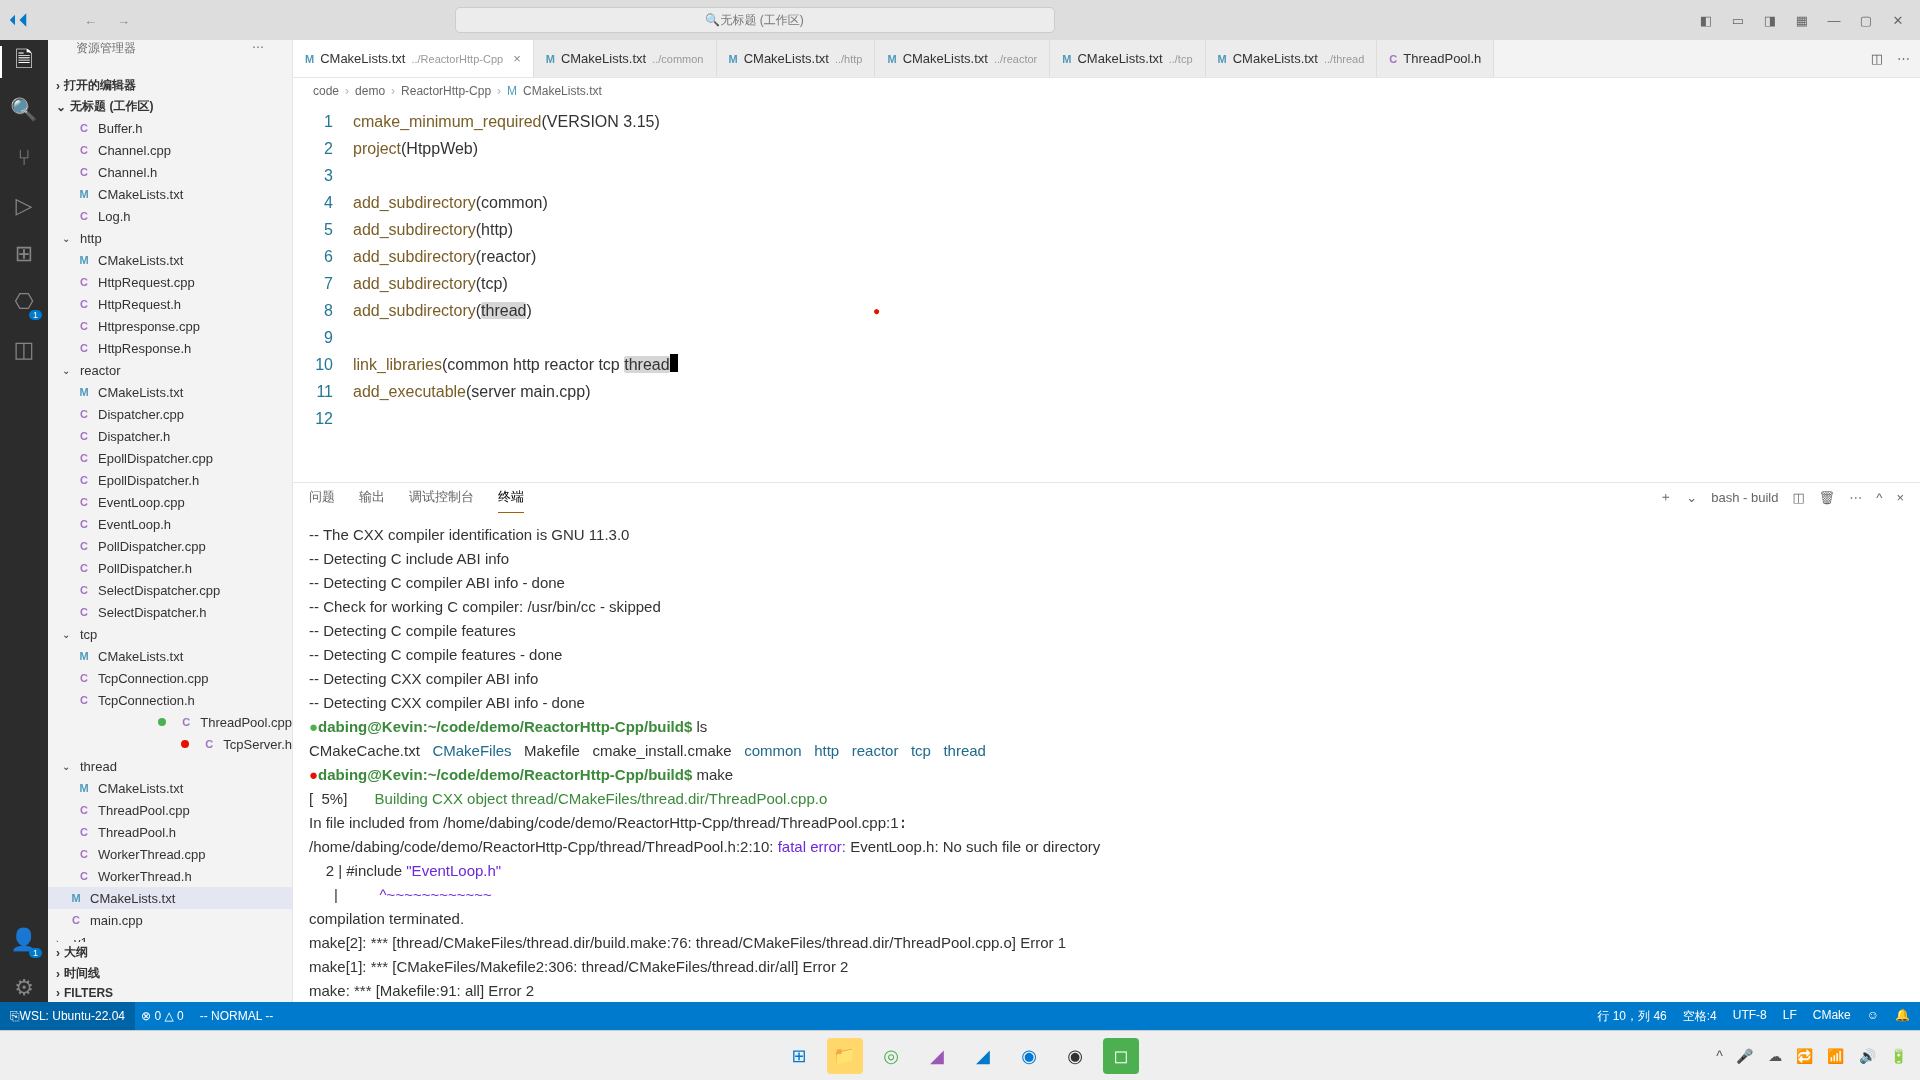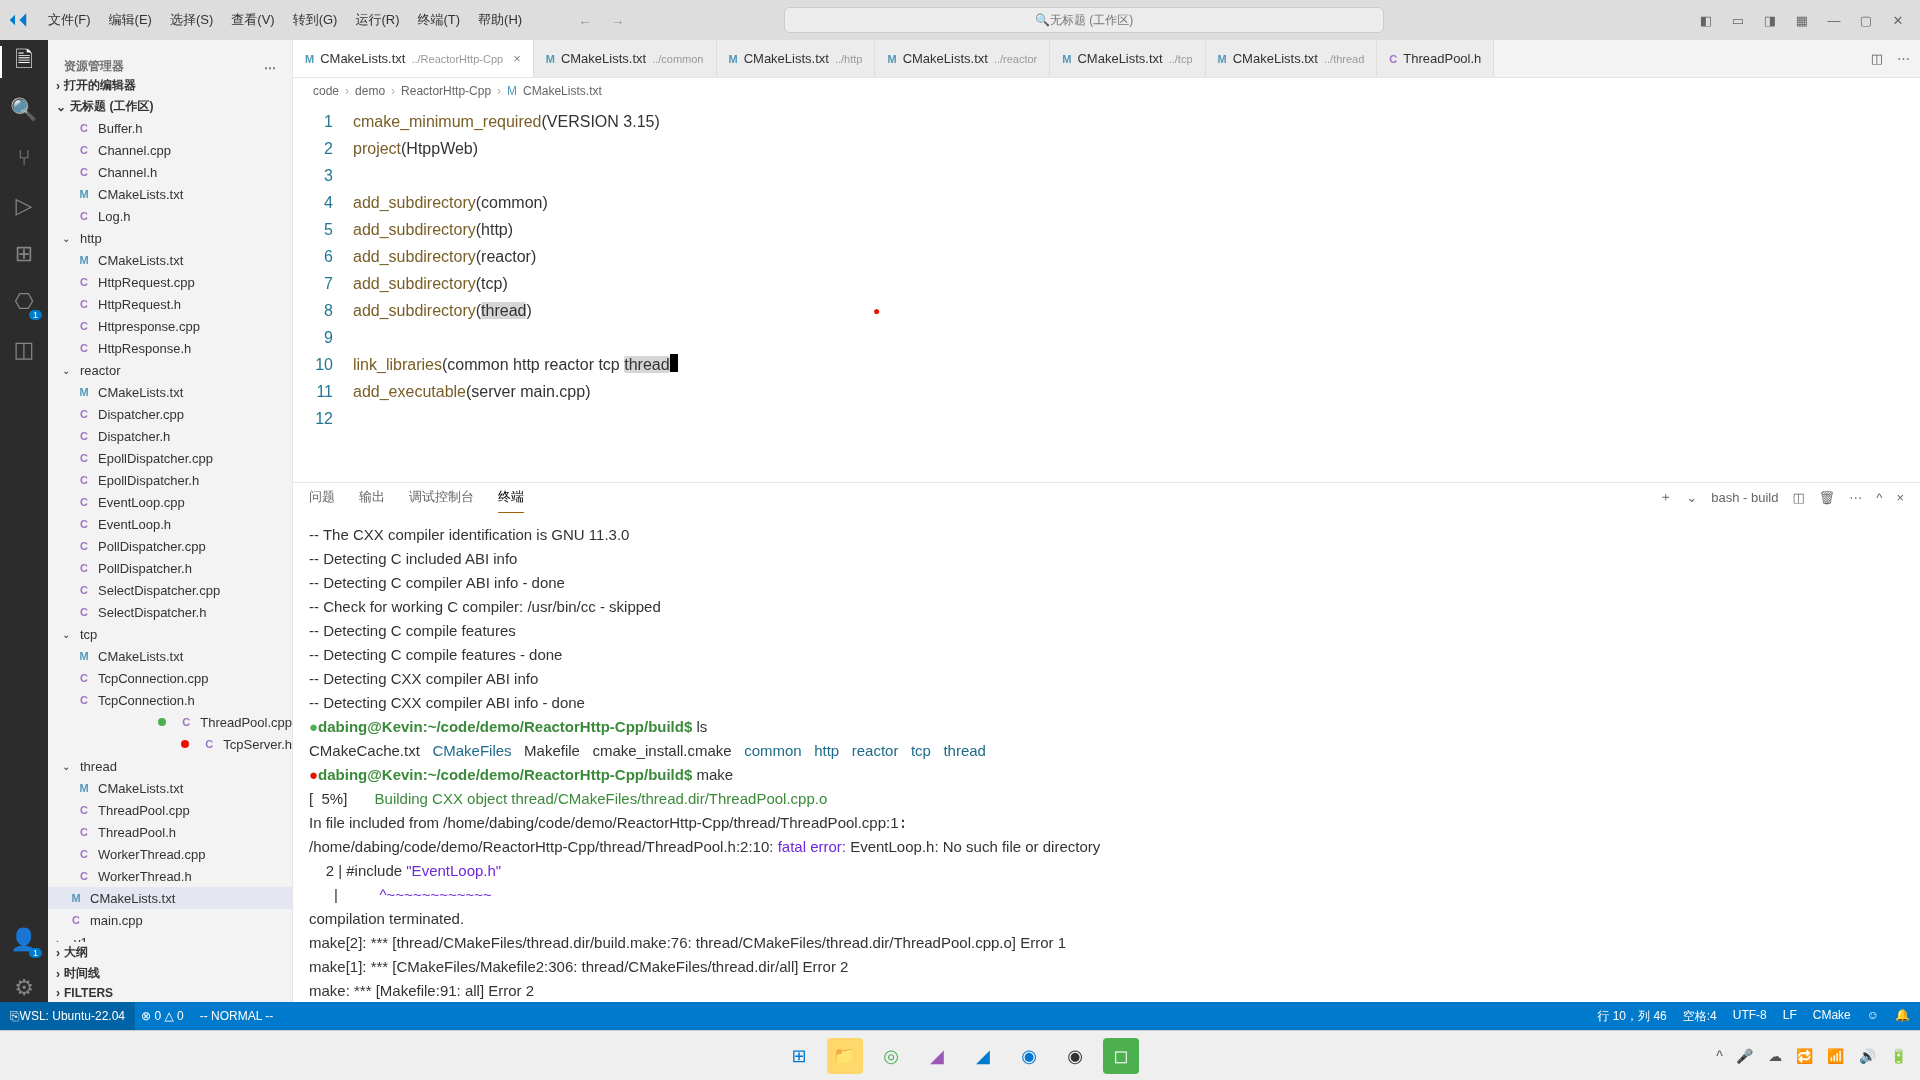--- a/index.html
+++ b/index.html
@@ -14,21 +14,21 @@
 .titlebar .winctrl { margin-left:auto; display:flex; gap:4px; align-items:center; }
 .titlebar .winctrl span { width:28px; height:28px; display:flex; align-items:center; justify-content:center; opacity:.7; }
 .main { display:flex; height:calc(100% - 40px - 28px - 50px); }
 .activitybar { width:48px; background:#2c2c2c; display:flex; flex-direction:column; align-items:center; padding-top:8px; gap:20px; }
 .activitybar .ico { width:28px; height:28px; display:flex; align-items:center; justify-content:center; color:#858585; font-size:22px; position:relative; }
 .activitybar .ico.active { color:#fff; }
 .activitybar .ico.active::before { content:""; position:absolute; left:-10px; top:-2px; width:2px; height:32px; background:#fff; }
 .activitybar .badge { position:absolute; bottom:-4px; right:-4px; background:#007acc; color:#fff; font-size:9px; border-radius:8px; padding:0 4px; }
 .activitybar .spacer { flex:1; }
 .sidebar { width:245px; background:#f3f3f3; border-right:1px solid #e5e5e5; display:flex; flex-direction:column; overflow:hidden; }
-.sidebar .head { height:35px; display:flex; align-items:flex-end; justify-content:space-between; padding:0 16px; font-size:12px; color:#6f6f6f;font-weight:bold; }
+.sidebar .head { height:35px; display:flex; align-items:flex-start; justify-content:space-between; padding:0 28px; font-size:12px; color:#6f6f6f; }
 .sidebar .section { padding:2px 8px; font-size:12px; font-weight:bold; display:flex; align-items:center; gap:4px; }
 .sidebar .tree { flex:1; overflow-y:auto; font-size:13px; }
 .sidebar .tree .item { display:flex; align-items:center; height:22px; padding-left:28px; gap:6px; cursor:pointer; white-space:nowrap; }
 .sidebar .tree .item.folder { padding-left:14px; font-weight:normal; }
 .sidebar .tree .item.active { background:#e4e6f1; }
 .sidebar .tree .item .fico { width:16px; height:16px; display:flex; align-items:center; justify-content:center; font-size:11px; }
 .sidebar .tree .item .fico.m { color:#519aba; font-weight:bold; }
 .sidebar .tree .item .fico.c { color:#a074c4; font-weight:bold; }
 .sidebar .tree .item .dot { width:8px; height:8px; border-radius:50%; margin-left:auto; margin-right:6px; }
 .sidebar .tree .item .dot.g { background:#4caf50; }
@@ -71,30 +71,20 @@
 </style>
 </head>
 <body>
 
 <div class="titlebar">
   <div class="logo">
     <svg width="18" height="18" viewBox="0 0 24 24">
         <path fill="#007acc" d="M23 3L14 12l9 9V3zM1 12l7-7v14l-7-7z"></path>
       </svg>
   </div>
-  <div class="menu">
-    <span>文件(F)</span>
-    <span>编辑(E)</span>
-    <span>选择(S)</span>
-    <span>查看(V)</span>
-    <span>转到(G)</span>
-    <span>运行(R)</span>
-    <span>终端(T)</span>
-    <span>帮助(H)</span>
-  </div>
   <div class="nav">
     <span class="nav-btn">←</span>
     <span class="nav-btn">→</span>
   </div>
   <div class="search">
     <span>🔍 </span>
     <span>无标题 (工作区)</span>
   </div>
   <div class="winctrl">
     <span>◧</span>
@@ -384,21 +374,21 @@
           <span>⌄</span>
           <span>bash - build</span>
           <span>◫</span>
           <span>🗑</span>
           <span>⋯</span>
           <span>^</span>
           <span>×</span>
         </div>
       </div>
       <div class="pbody"><span>-- The CXX compiler identification is GNU 11.3.0</span>
-<span>-- Detecting C included ABI info</span>
+<span>-- Detecting C include ABI info</span>
 <span>-- Detecting C compiler ABI info - done</span>
 <span>-- Check for working C compiler: /usr/bin/cc - skipped</span>
 <span>-- Detecting C compile features</span>
 <span>-- Detecting C compile features - done</span>
 <span>-- Detecting CXX compiler ABI info</span>
 <span>-- Detecting CXX compiler ABI info - done</span>
 <span style="color:#4caf50">●</span><span class="prompt">dabing@Kevin:~/code/demo/ReactorHttp-Cpp/build$</span><span> ls</span>
 <span>CMakeCache.txt   </span><span class="cyan bold">CMakeFiles</span><span>   Makefile   cmake_install.cmake   </span><span class="cyan bold">common   http   reactor   tcp   thread</span>
 <span style="color:#e51400">●</span><span class="prompt">dabing@Kevin:~/code/demo/ReactorHttp-Cpp/build$</span><span> make</span>
 <span>[  5%] </span><span class="green">Building CXX object thread/CMakeFiles/thread.dir/ThreadPool.cpp.o</span>

